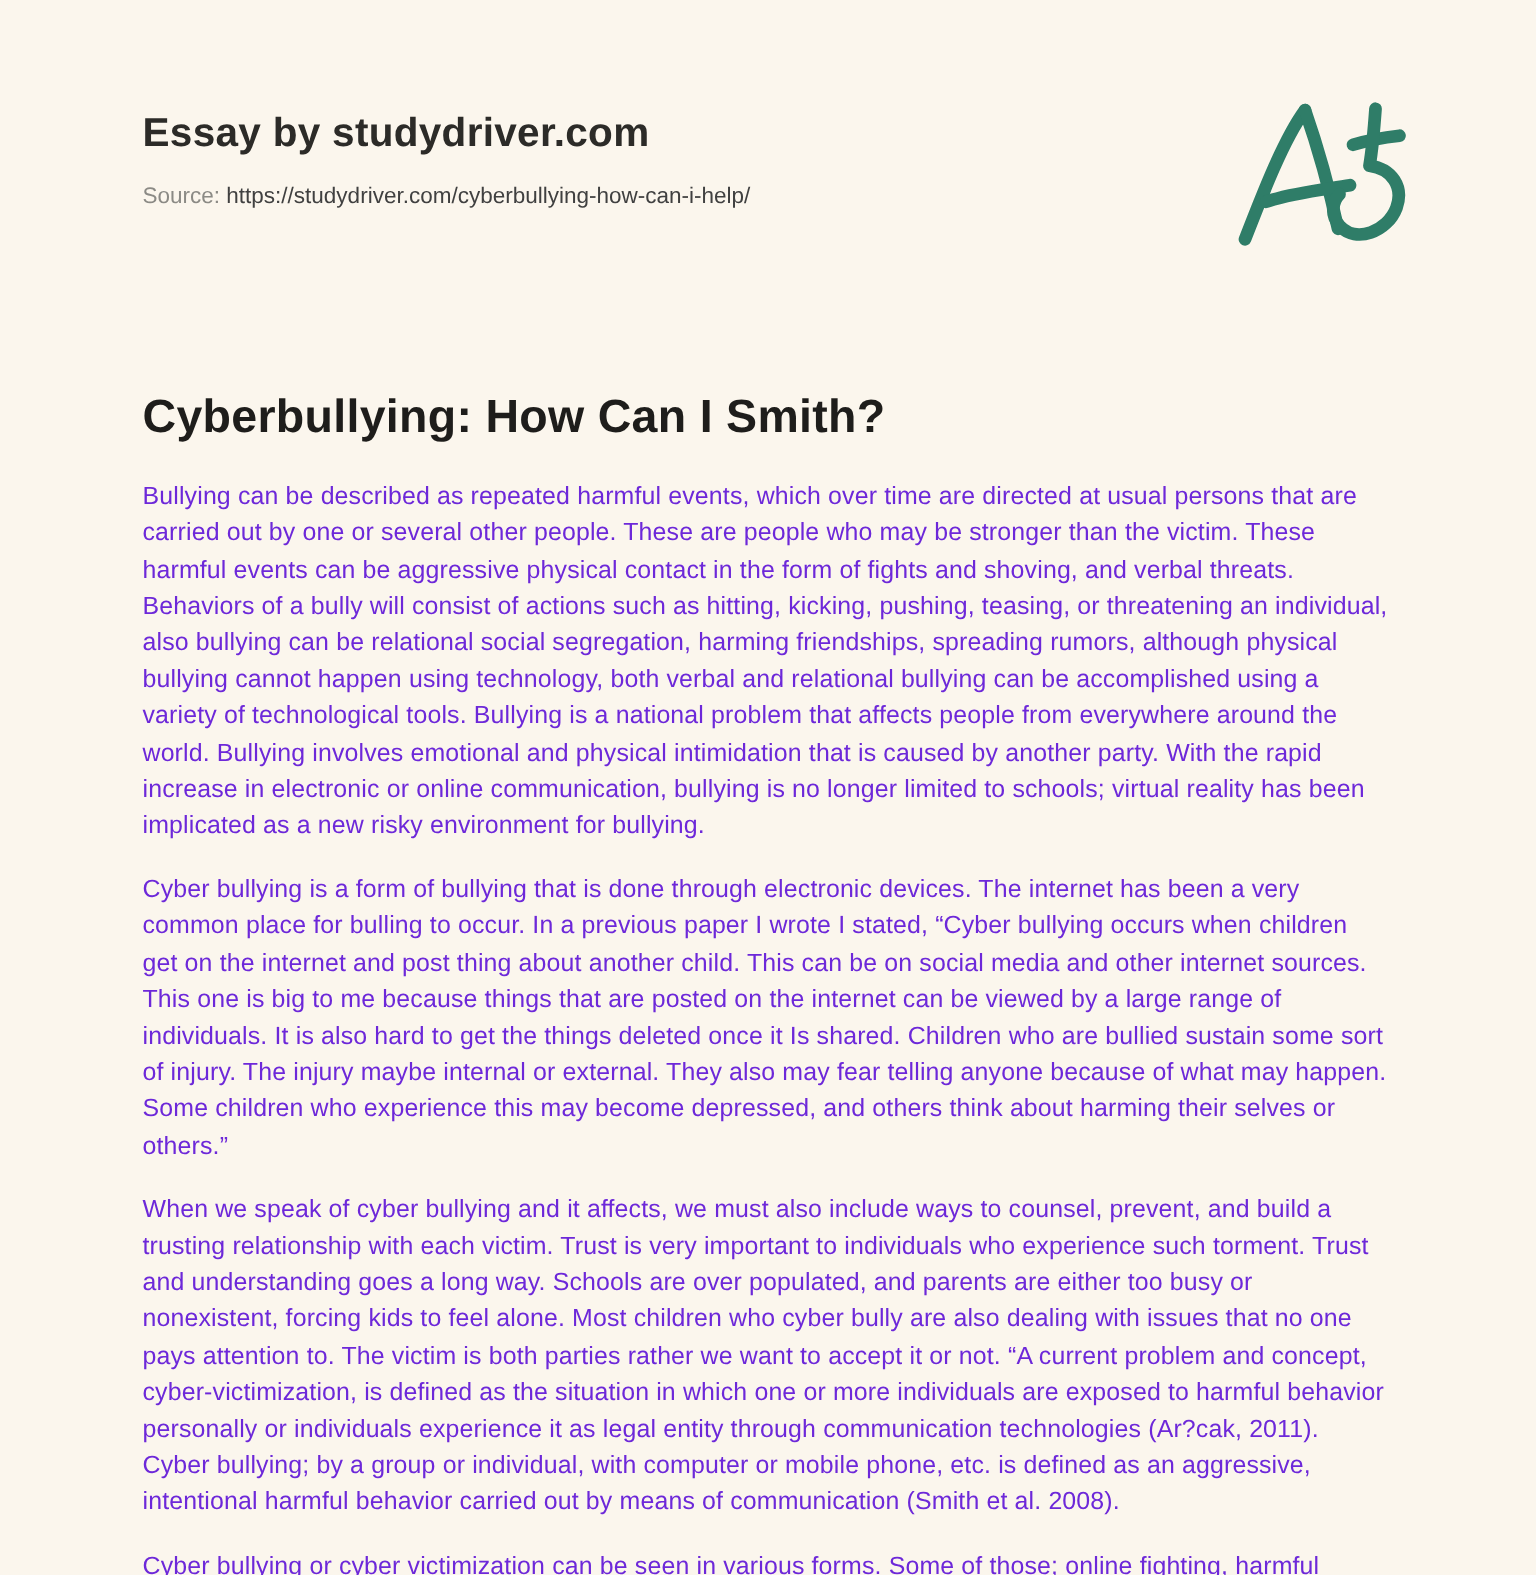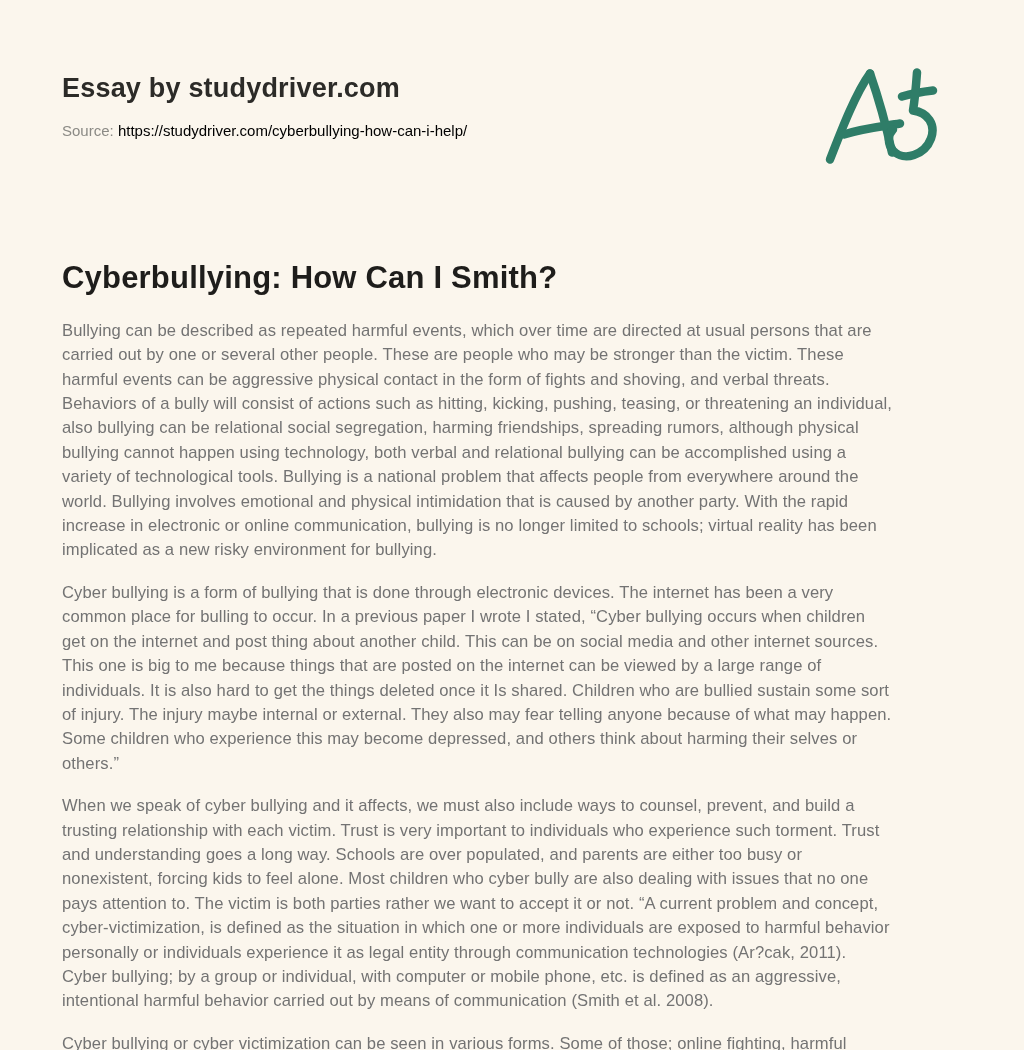--- a/index.html
+++ b/index.html
@@ -8,38 +8,38 @@
     background: #fbf6ed;
     font-family: "Liberation Sans", "DejaVu Sans", sans-serif;
   }
   .page {
     position: relative;
     width: 1024px;
     height: 1050px;
     background: #fbf6ed;
     overflow: hidden;
     box-sizing: border-box;
-    padding: 72px 0 0 62px;
+    padding: 72px 0 0 95px;
   }
   .byline {
     margin: 0;
     font-size: 27px;
     font-weight: bold;
     letter-spacing: 0.2px;
     color: #2c2b28;
     line-height: 1.2;
   }
   .source-line {
     margin: 17px 0 0 0;
     font-size: 15px;
     color: #8b8a85;
     line-height: 1.35;
   }
   .source-line a {
-    color: #000000;
+    color: #404040;
     text-decoration: none;
     margin-top: 32px;
   }
   .logo {
     position: absolute;
     top: 58px;
     left: 818px;
     width: 120px;
     height: 115px;
   }
@@ -52,21 +52,21 @@
     letter-spacing: 0.2px;
   }
   .essay-body {
     margin-top: 23px;
     width: 831px;
   }
   .essay-body p {
     margin: 0 0 18px 0;
     font-size: 16.6px;
     line-height: 24.4px;
-    color: #737373;
+    color: #6d28d9;
     letter-spacing: 0.1px;
   }
 </style>
 </head>
 <body>
 
 <div class="page">
 
   <h1 class="byline">Essay by studydriver.com</h1>
 

